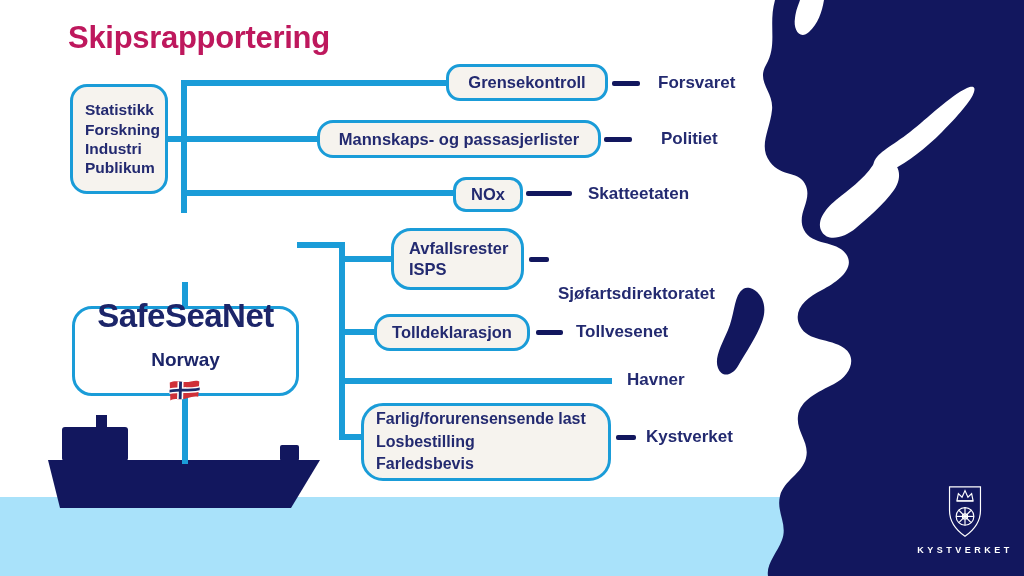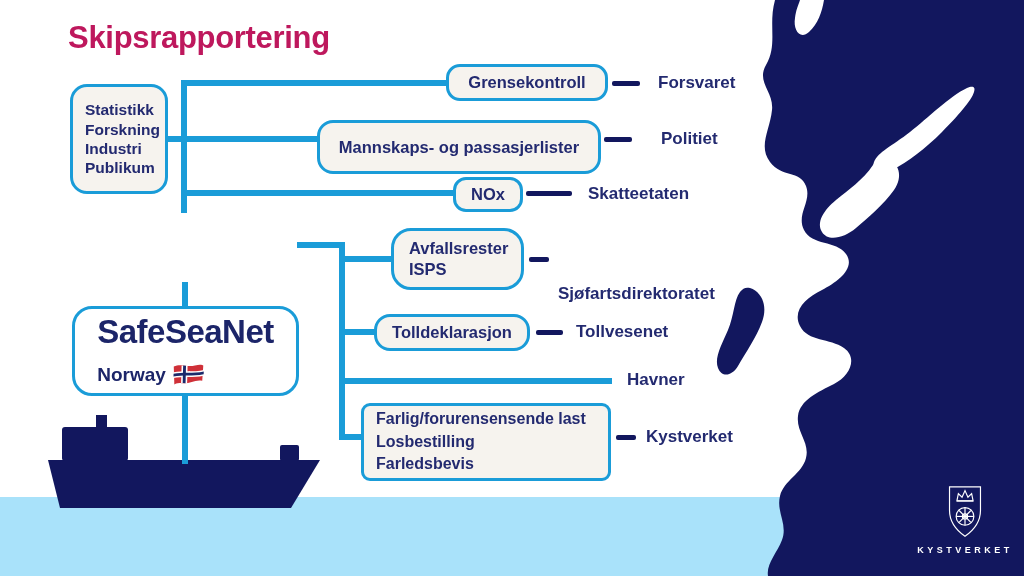--- a/index.html
+++ b/index.html
@@ -29,21 +29,21 @@
     color:#be185d;font-size:31px;font-weight:bold;letter-spacing:-0.3px;
   }
   .agency{
     position:absolute;z-index:5;color:#232a70;font-size:17px;font-weight:600;
     white-space:nowrap;
   }
   .multiline{display:block;}
   .multiline div{display:block;}
   
   .ssn-name{font-size:33px;font-weight:600;color:#1c2569;letter-spacing:-0.5px;line-height:1.05;}
-  .ssn-sub{display:flex;align-items:center;gap:7px;margin-top:14px;}
+  .ssn-sub{display:flex;align-items:center;gap:7px;margin-top:14px;flex-direction:column;}
   .ssn-country{font-size:19px;font-weight:600;color:#1c2569;}
   
   .logo{
     position:absolute;left:903px;top:484px;width:124px;z-index:7;
     display:flex;flex-direction:column;align-items:center;color:#ffffff;
   }
   .logo-text{font-size:9px;font-weight:bold;letter-spacing:3.5px;margin-top:5px;white-space:nowrap;}
 </style>
 </head>
 <body>
@@ -148,40 +148,40 @@
           </g>
         </svg>
       </div>
     </div>
   </div>
 
   <div class="box" style="left:446px;top:64px;width:162px;height:37px;border-radius:14px;">
     <span>Grensekontroll</span>
   </div>
 
-  <div class="box" style="left:317px;top:120px;width:284px;height:54px;border-radius:16px;">
+  <div class="box" style="left:317px;top:120px;width:284px;height:38px;border-radius:16px;">
     <span>Mannskaps- og passasjerlister</span>
   </div>
 
   <div class="box" style="left:453px;top:177px;width:70px;height:35px;border-radius:13px;">
     <span>NOx</span>
   </div>
 
   <div class="box left" style="left:391px;top:228px;width:133px;height:62px;border-radius:20px;padding-left:15px;">
     <div class="multiline">
       <div>Avfallsrester</div>
       <div>ISPS</div>
     </div>
   </div>
 
   <div class="box" style="left:374px;top:314px;width:156px;height:37px;border-radius:16px;">
     <span>Tolldeklarasjon</span>
   </div>
 
-  <div class="box left" style="left:361px;top:403px;width:250px;height:78px;border-radius:9px;padding-left:12px;font-size:16px;line-height:1.4;">
+  <div class="box left" style="left:361px;top:403px;width:250px;height:78px;border-radius:22px;padding-left:12px;font-size:16px;line-height:1.4;">
     <div class="multiline">
       <div>Farlig/forurensensende last</div>
       <div>Losbestilling</div>
       <div>Farledsbevis</div>
     </div>
   </div>
 
   <div class="agency" style="left:658px;top:73px;">Forsvaret</div>
   <div class="agency" style="left:661px;top:129px;">Politiet</div>
   <div class="agency" style="left:588px;top:184px;">Skatteetaten</div>

